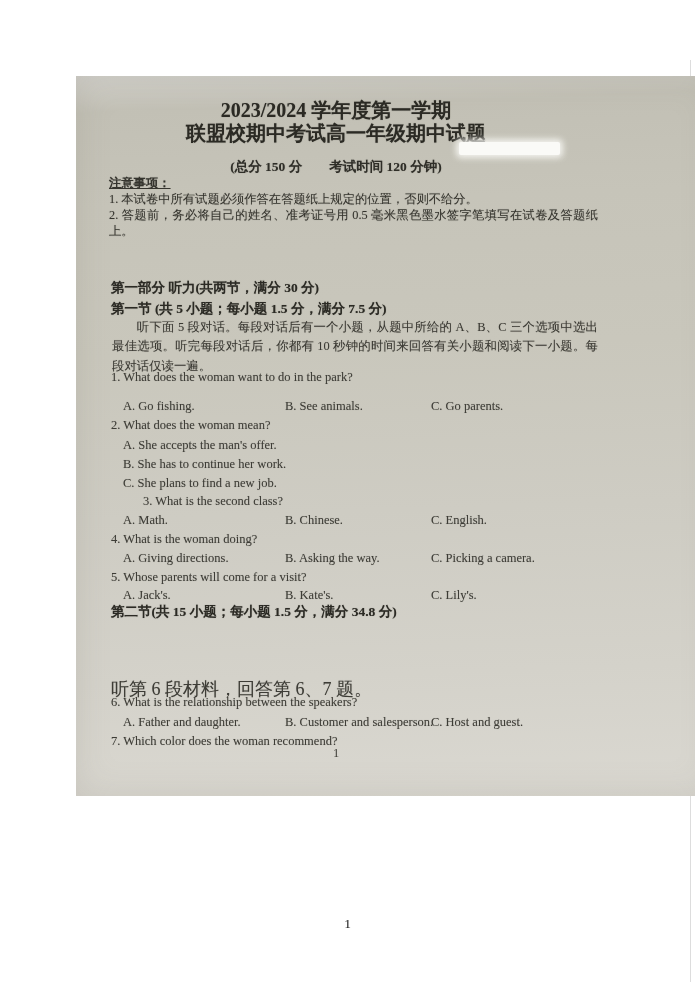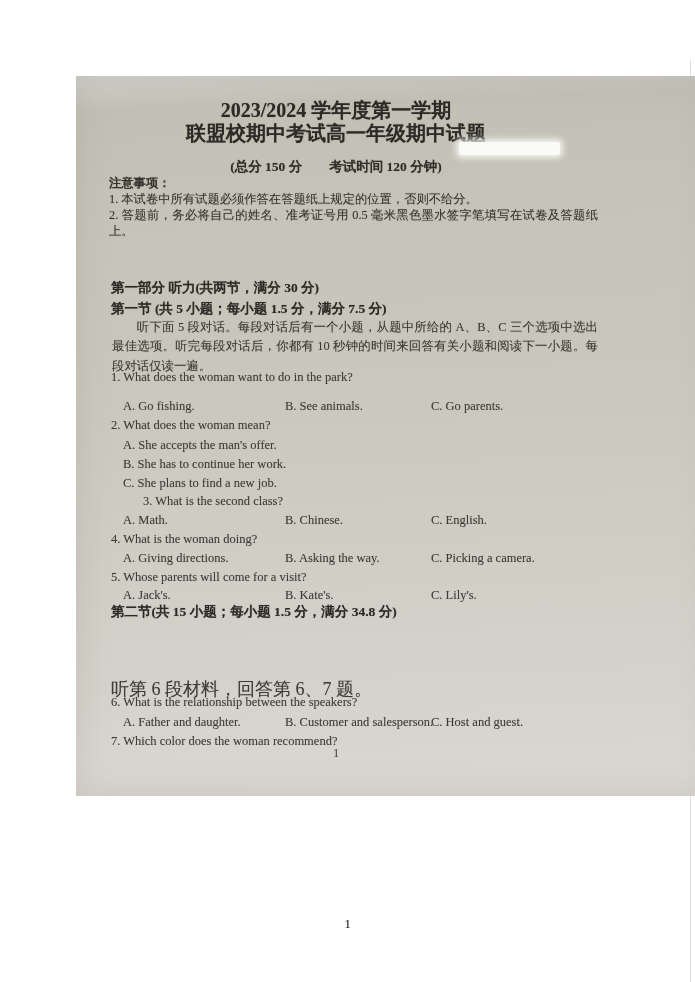--- a/index.html
+++ b/index.html
@@ -67,21 +67,21 @@
     white-space: pre;
     color: #2f2e28;
     text-shadow: 0 0 1px rgba(47,46,40,0.35);
   }
   .notice {
     top: 99px; left: 33px; width: 489px;
     font-size: 12.3px; line-height: 16px;
     color: #35342e;
     text-shadow: 0 0 1px rgba(53,52,46,0.3);
   }
-  .notice .nhead { position: static; display: block; font-weight: bold; }
+  .notice .nhead { position: static; display: block; font-weight: bold; text-decoration: underline; }
   .notice .nitem { position: static; display: block; text-align: justify; }
   .headline {
     left: 35px;
     font-size: 13.5px;
     font-weight: bold;
     color: #2b2a24;
     text-shadow: 0 0 1px rgba(43,42,36,0.4);
     white-space: nowrap;
   }
   .para {

